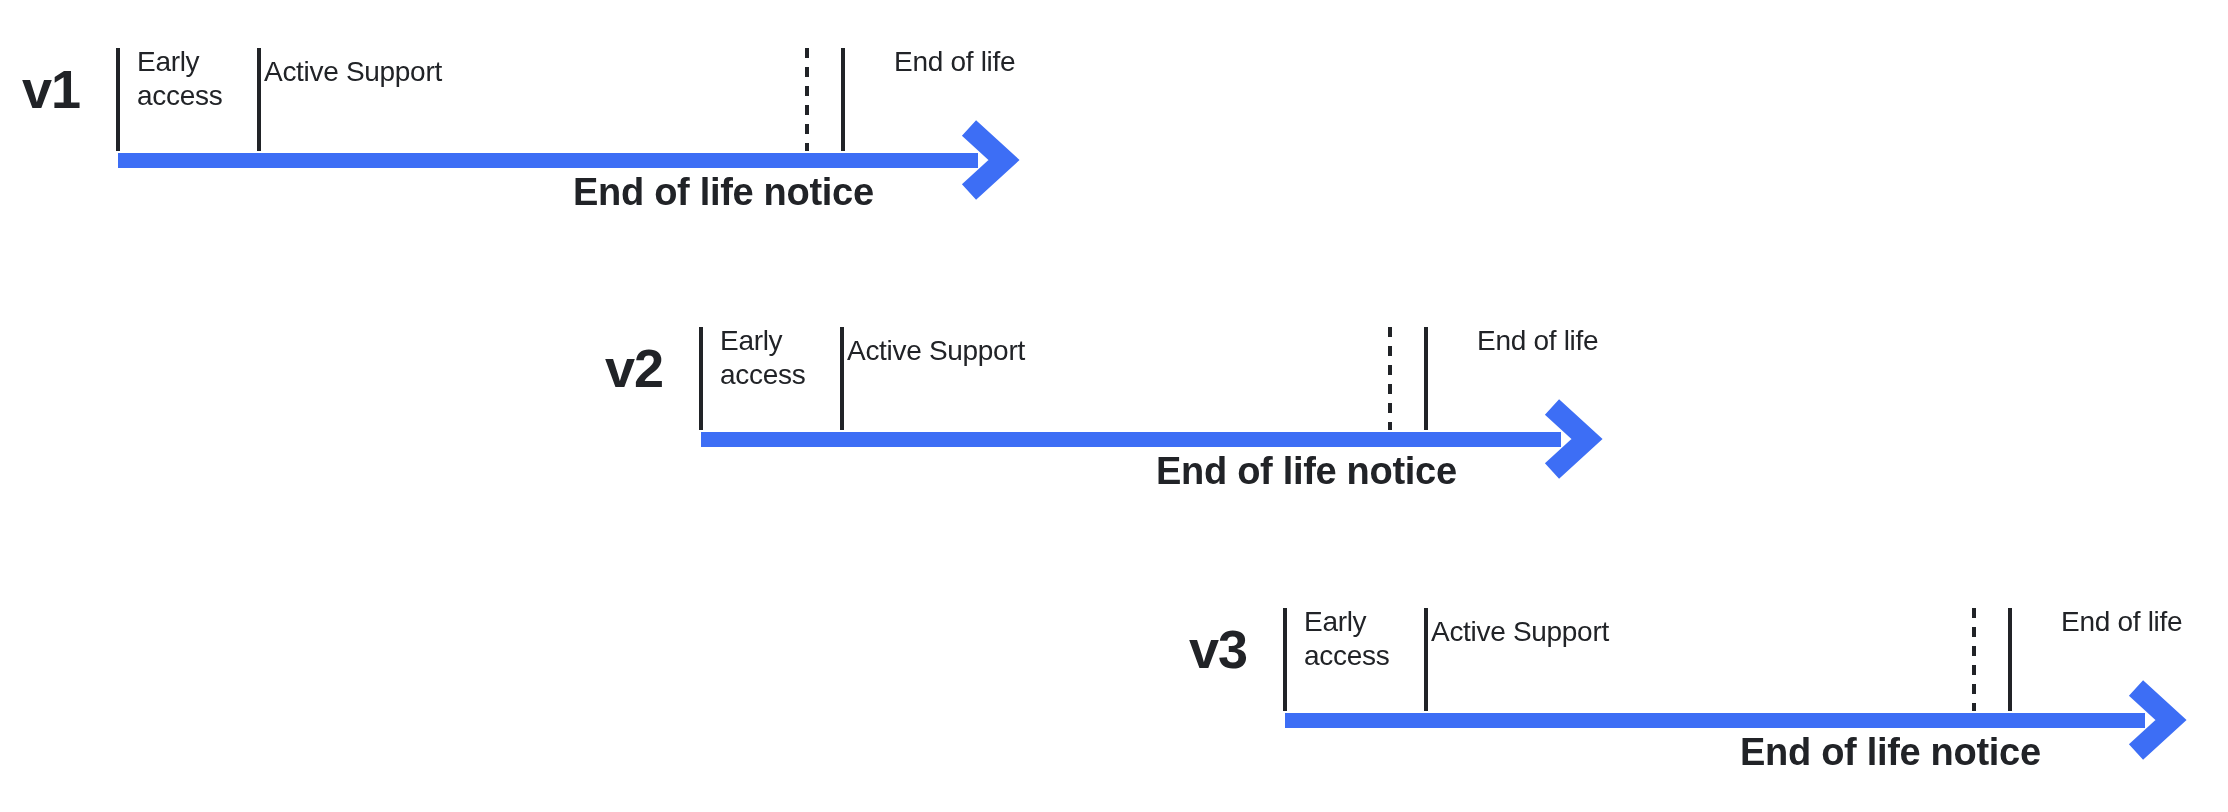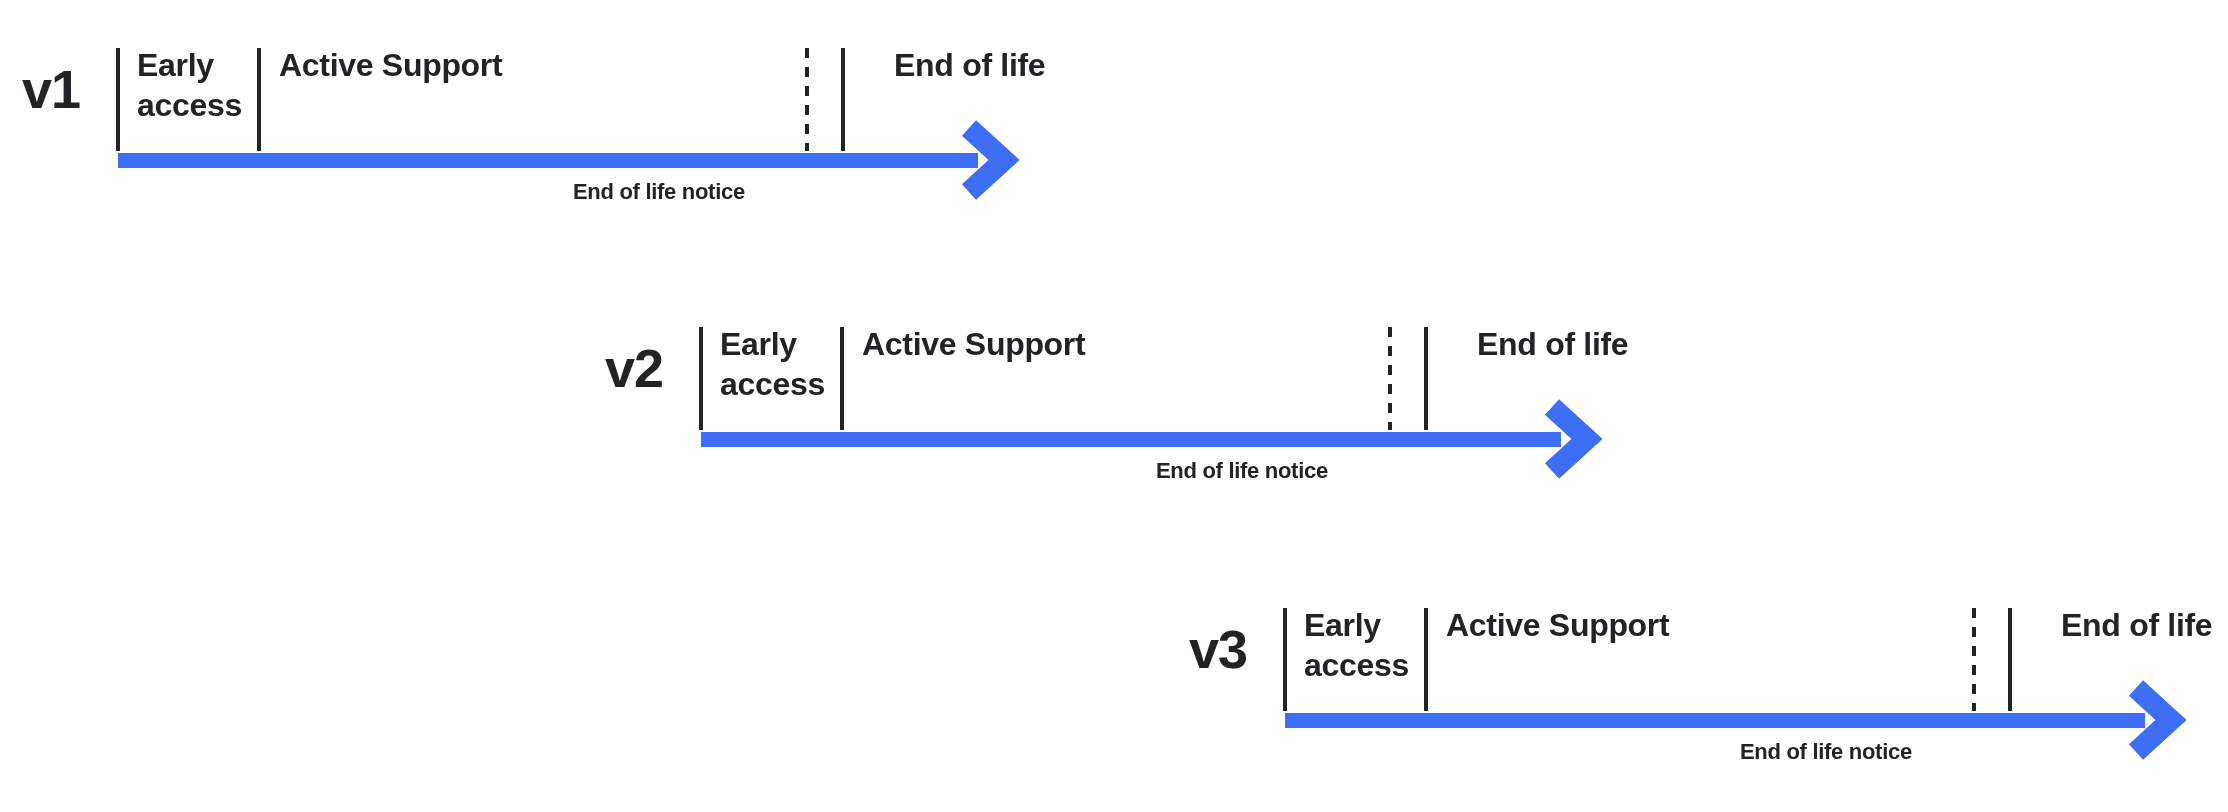--- a/index.html
+++ b/index.html
@@ -61,29 +61,29 @@
     height: 103px;
     background: repeating-linear-gradient(
       to bottom,
       var(--ink) 0px, var(--ink) 10px,
       transparent 10px, transparent 19px
     );
   }
   .phase-label {
     position: absolute;
     top: -3px;
-    font-size: 32px;
-    font-weight: 700;
-    line-height: 40px;
+    font-size: 28px;
+    font-weight: 400;
+    line-height: 34px;
     letter-spacing: -0.3px;
     color: var(--ink);
     white-space: nowrap;
   }
   .label-early  { left: 19px; width: 118px; white-space: normal; }
-  .label-active { left: 161px; }
+  .label-active { left: 146px; margin-top: 10px; }
   .label-eol    { left: 776px; }
 
   .arrow-bar {
     position: absolute;
     left: 0;
     top: 105px;
     width: 860px;
     height: 15px;
     background: var(--arrow);
   }
@@ -93,21 +93,21 @@
     top: 64px;
     width: 72px;
     height: 96px;
     overflow: visible;
     color: var(--arrow);
   }
   .notice-label {
     position: absolute;
     left: 455px;
     top: 126px;
-    font-size: 22px;
+    font-size: 38px;
     font-weight: 700;
     letter-spacing: -0.3px;
     line-height: 36px;
     color: var(--ink);
     white-space: nowrap;
   }
 </style>
 </head>
 <body>
 

